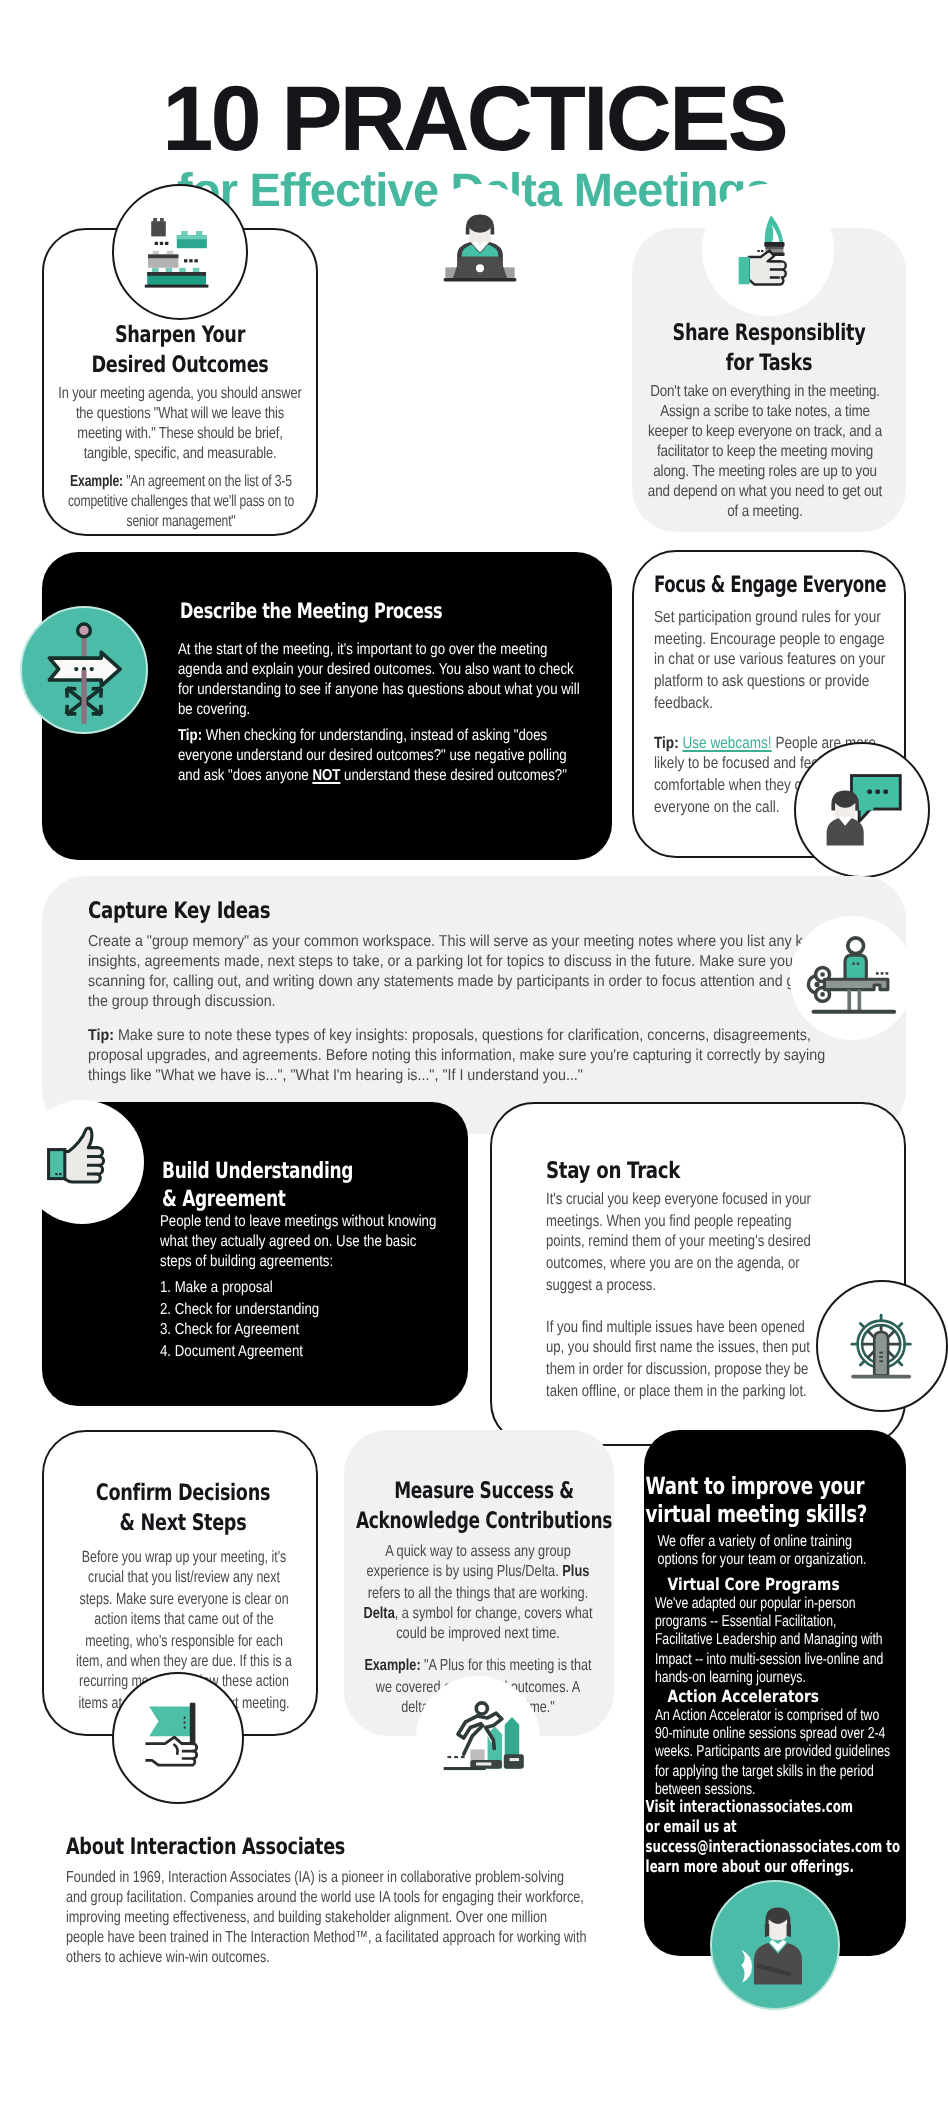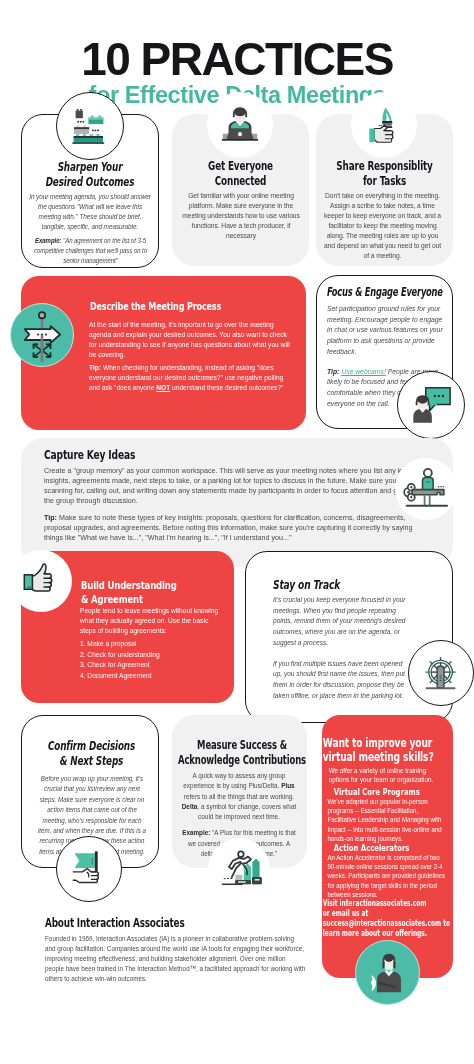--- a/index.html
+++ b/index.html
@@ -6,23 +6,23 @@
 body{width:474px;background:#ffffff;font-family:"Liberation Sans",sans-serif;-webkit-font-smoothing:antialiased;}
 .page{position:relative;width:474px;height:1064px;overflow:hidden;background:#fff;}
 
 
 .hdr{position:absolute;left:0;top:0;width:474px;text-align:center;margin-top:28px;}
 .hdr .t1{font-size:46px;font-weight:bold;letter-spacing:-1.5px;color:#16161a;margin-top:11px;line-height:40px;}
 .hdr .t2{font-size:23.5px;font-weight:bold;color:#45b89f;line-height:24px;margin-top:4px;letter-spacing:-0.4px;}
 
 
 .card{position:absolute;box-sizing:border-box;}
-.card.outline{border:1.6px solid #17181a;border-radius:22px;background:#fff;font-style:italic;}
+.card.outline{border:1.6px solid #17181a;border-radius:22px;background:#fff;}
 .card.grey{background:#f1f1f1;border-radius:22px;}
-.card.teal{background:#ef4444;border-radius:18px;}
+.card.teal{background:#000000;border-radius:18px;}
 
 .ttl{font-weight:bold;color:#16161a;text-align:center;font-family:"DejaVu Sans",sans-serif;}
 .bdy{color:#4a4a4a;text-align:center;}
 b{font-weight:bold;color:#2b2b2b;}
 
 
 .badge{position:absolute;border-radius:50%;background:#fff;display:flex;align-items:center;justify-content:center;}
 .badge.outline{border:1.6px solid #17181a;}
 .badge.plainwhite{background:#fff;}
 .badge.tealring{border:1.4px solid #bfe8df;background:#4cbca8;}
@@ -104,21 +104,21 @@
 #c11 .ph1{top:73px;}
 #c11 .ph2{top:129px;}
 #c11 .pp{font-size:7.9px;line-height:9.2px;color:#fff;left:-12px;width:155px;transform:scaleX(0.775);transform-origin:50% 0;}
 #c11 .pp1{top:82px;}
 #c11 .pp2{top:138px;}
 #c11 .pcta{font-family:"DejaVu Sans",sans-serif;font-size:8.3px;line-height:9.9px;font-weight:bold;color:#fff;top:184px;left:-26px;width:183px;transform:scaleX(0.707);transform-origin:50% 0;white-space:nowrap;}
 .badge.tealplain{background:#4cbca8;border:1.3px solid #b8e4da;}
 #b11{left:355px;top:940px;width:63px;height:63px;}
 
 
-#about{position:absolute;left:45px;top:916px;width:320px;}
+#about{position:absolute;left:33px;top:916px;width:320px;}
 #about .attl{font-family:"DejaVu Sans",sans-serif;font-size:11.4px;font-weight:bold;color:#16161a;letter-spacing:-0.2px;white-space:nowrap;transform:scaleX(0.775);transform-origin:0 0;}
 #about .abdy{font-size:8.0px;line-height:10.0px;color:#4a4a4a;margin-top:4px;width:330px;transform:scaleX(0.79);transform-origin:0 0;}
 
 
 .footer{position:absolute;left:0;top:1016px;width:474px;height:48px;background:#4cbca8;}
 .footer .flogo{position:absolute;left:147px;top:9px;display:block;}
 .footer .brand{position:absolute;left:170px;top:11px;}
 .footer .brand{font-family:"DejaVu Sans",sans-serif;color:#fff;font-size:17px;font-weight:bold;letter-spacing:-0.3px;display:inline-block;transform:scaleX(0.735);transform-origin:0 0;width:190px;white-space:nowrap;}
 </style>
 </head>
@@ -130,24 +130,20 @@
     <div class="t1">10 PRACTICES</div>
     <div class="t2">for Effective Delta Meetings</div>
   </div>
 
   <div class="card outline" id="c1">
     <div class="ttl">Sharpen Your<br>Desired Outcomes</div>
     <div class="bdy">In your meeting agenda, you should answer the questions "What will we leave this meeting with." These should be brief, tangible, specific, and measurable.</div>
     <div class="bdy exm"><b>Example:</b><span> "An agreement on the list of 3-5 competitive challenges that we'll pass on to senior management"</span></div>
   </div>
 
-  <div class="card grey" id="c2">
-    <div class="ttl">Get Everyone<br>Connected</div>
-    <div class="bdy">Get familiar with your online meeting platform. Make sure everyone in the meeting understands how to use various functions. Have a tech producer, if necessary</div>
-  </div>
 
   <div class="card grey" id="c3">
     <div class="ttl">Share Responsiblity<br>for Tasks</div>
     <div class="bdy">Don't take on everything in the meeting. Assign a scribe to take notes, a time keeper to keep everyone on track, and a facilitator to keep the meeting moving along. The meeting roles are up to you and depend on what you need to get out of a meeting.</div>
   </div>
 
   <div class="badge outline" id="b1">
       <svg viewBox="0 0 46 42" width="46" height="42">
         <g>
 <rect x="9.6" y="4.0" width="1.9" height="1.8" fill="#4f4f4f"></rect>

